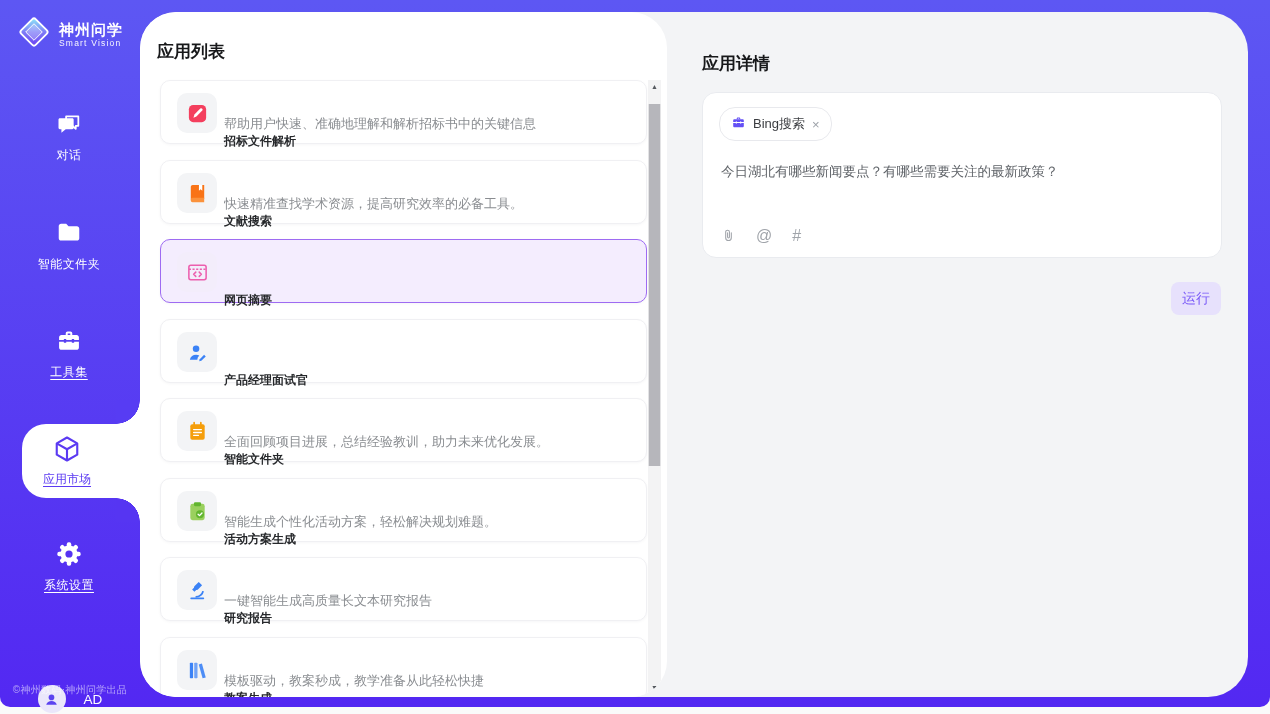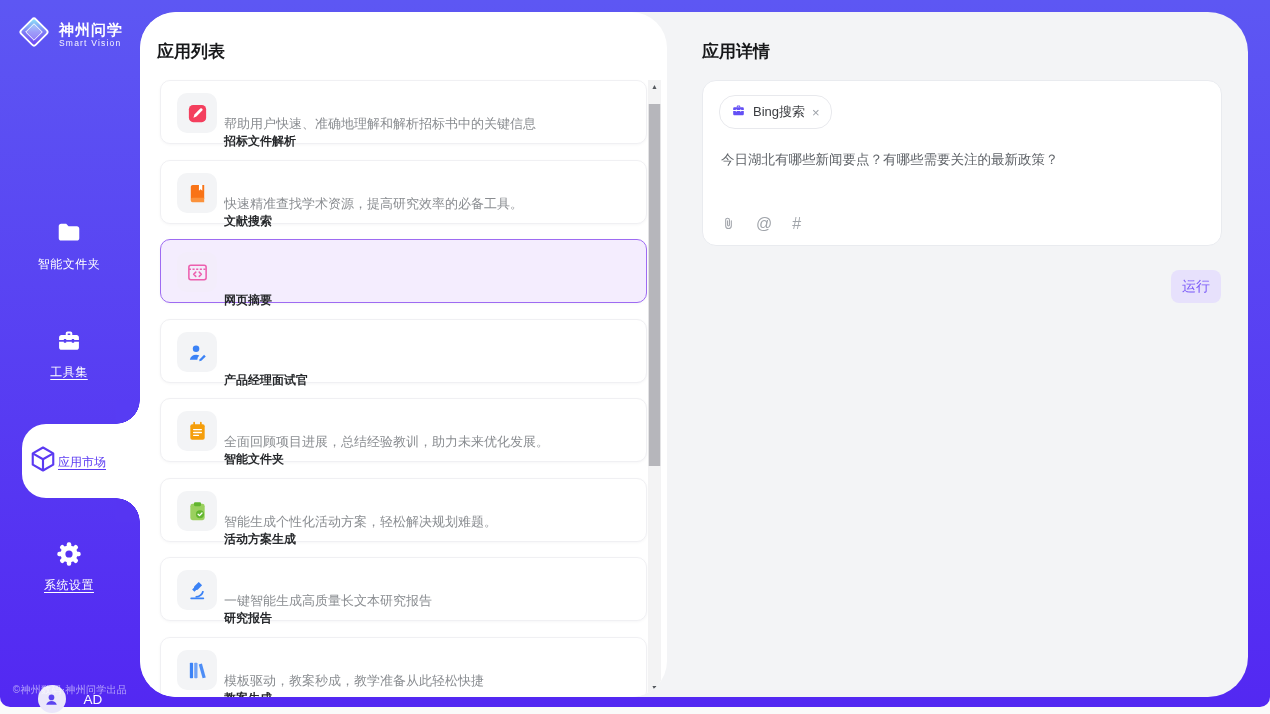--- a/index.html
+++ b/index.html
@@ -34,21 +34,21 @@
 
   .side-item { position: absolute; left: 0; width: 138px; text-align: center;
                color: #fff; cursor: pointer; }
   .side-item .nav-ic { display: block; height: 32px; }
   .side-item .nav-label { display: inline-block; margin-top: 5px; font-size: 12px; letter-spacing: .5px; }
   .side-item .nav-label.u { text-decoration: underline; text-underline-offset: 3px; text-decoration-thickness: 1px; }
 
   
   .bubble { position: absolute; left: 22px; top: 424px; width: 118px; height: 74px;
             background: #ffffff; border-radius: 24px 0 0 24px;
-            display: flex; flex-direction: row; align-items: center; justify-content: center;
+            display: flex; flex-direction: column; align-items: center; justify-content: center;
             padding-right: 28px; cursor: pointer; }
   .bubble .nav-label { margin-top: 3px; font-size: 12px; color: #5b3af2;
             text-decoration: underline; text-underline-offset: 3px; text-decoration-thickness: 1px; }
   .fillet { position: absolute; width: 24px; height: 24px; left: 116px; }
   .fillet.top { top: 400px; background: radial-gradient(circle 24px at 0 0, #573cf3 0 23.5px, #ffffff 24px); }
   .fillet.bot { top: 498px; background: radial-gradient(circle 24px at 0 100%, #5635f2 0 23.5px, #ffffff 24px); }
 
   .user-row { position: absolute; left: 0; top: 684px; width: 140px; height: 30px;
               display: flex; align-items: center; justify-content: center; gap: 18px; }
   .avatar { width: 28px; height: 28px; border-radius: 50%; background: #eae7fb;
@@ -77,21 +77,21 @@
   
   .scrollbar { position: absolute; left: 508px; top: 68px; width: 13px; height: 614px; background: #f3f3f4; }
   .scroll-btn { position: absolute; left: 0; width: 13px; height: 13px; font-size: 7px; color: #55595f;
                 display: flex; align-items: center; justify-content: center; cursor: pointer; }
   .scroll-btn.up { top: 0; }
   .scroll-btn.down { bottom: 0; }
   .scroll-thumb { position: absolute; left: 0; top: 24px; width: 13px; height: 362px;
                   background: #b6b6bb; border-left: 1px solid #e3e3e5; border-right: 1px solid #e3e3e5; cursor: grab; }
 
   
-  .detail { position: absolute; left: 527px; top: 0; width: 581px; height: 685px; }
+  .detail { position: absolute; left: 527px; top: 12px; width: 581px; height: 685px; }
   .detail-title { position: absolute; left: 35px; top: 28px; font-size: 17px; font-weight: 700; color: #17181a; }
   .input-card { position: absolute; left: 35px; top: 68px; width: 520px; height: 166px;
                 background: #ffffff; border: 1px solid #e9ebef; border-radius: 14px; }
   .chip { position: absolute; left: 16px; top: 14px; height: 30px;
           display: inline-flex; align-items: center; gap: 7px; padding: 16px 11px;
           border: 1px solid #e8e9ed; border-radius: 16px; background: #fff; cursor: pointer; }
   .chip-label { font-size: 13px; color: #3a3c40; }
   .chip-close { font-size: 13px; color: #9ca1a8; line-height: 1; cursor: pointer; }
   .query { position: absolute; left: 18px; top: 70px; right: 18px; font-size: 13.5px; color: #5f6368;
            line-height: 18px; cursor: text; }
@@ -125,20 +125,29 @@
           <rect x="13.5" y="13.5" width="13" height="13" fill="rgba(255,255,255,.25)" stroke="#fff" stroke-width="1"></rect>
         </g>
       </svg>
     </span>
     <span>
       <div class="logo-title">神州问学</div>
       <div class="logo-sub">Smart Vision</div>
     </span>
   </div>
 
+  <div class="side-item" style="top:110px">
+    <span class="nav-ic">
+      <svg width="28" height="28" viewBox="0 0 24 24">
+        <path d="M9.5 5.5h10.5v8h-2.2v2.6l-3.1-2.6H9.5z" fill="none" stroke="#fff" stroke-width="1.5" stroke-linejoin="round"></path>
+        <path d="M3.2 4.6h10.6c.7 0 1.2.5 1.2 1.2v7c0 .7-.5 1.2-1.2 1.2H8.2l-3.7 3.1v-3.1H3.2c-.7 0-1.2-.5-1.2-1.2v-7c0-.7.5-1.2 1.2-1.2z" fill="#fff" transform="translate(1 2.5)"></path>
+      </svg>
+    </span>
+    <span class="nav-label">对话</span>
+  </div>
 
   <div class="side-item" style="top:219px">
     <span class="nav-ic">
       <svg width="28" height="28" viewBox="0 0 24 24">
         <path fill="#fff" d="M3.2 6c0-1.1.9-2 2-2h4.4l2 2.2h7.2c1.1 0 2 .9 2 2.1v8.2c0 1.1-.9 2-2 2H5.2c-1.1 0-2-.9-2-2z"></path>
       </svg>
     </span>
     <span class="nav-label">智能文件夹</span>
   </div>
 

